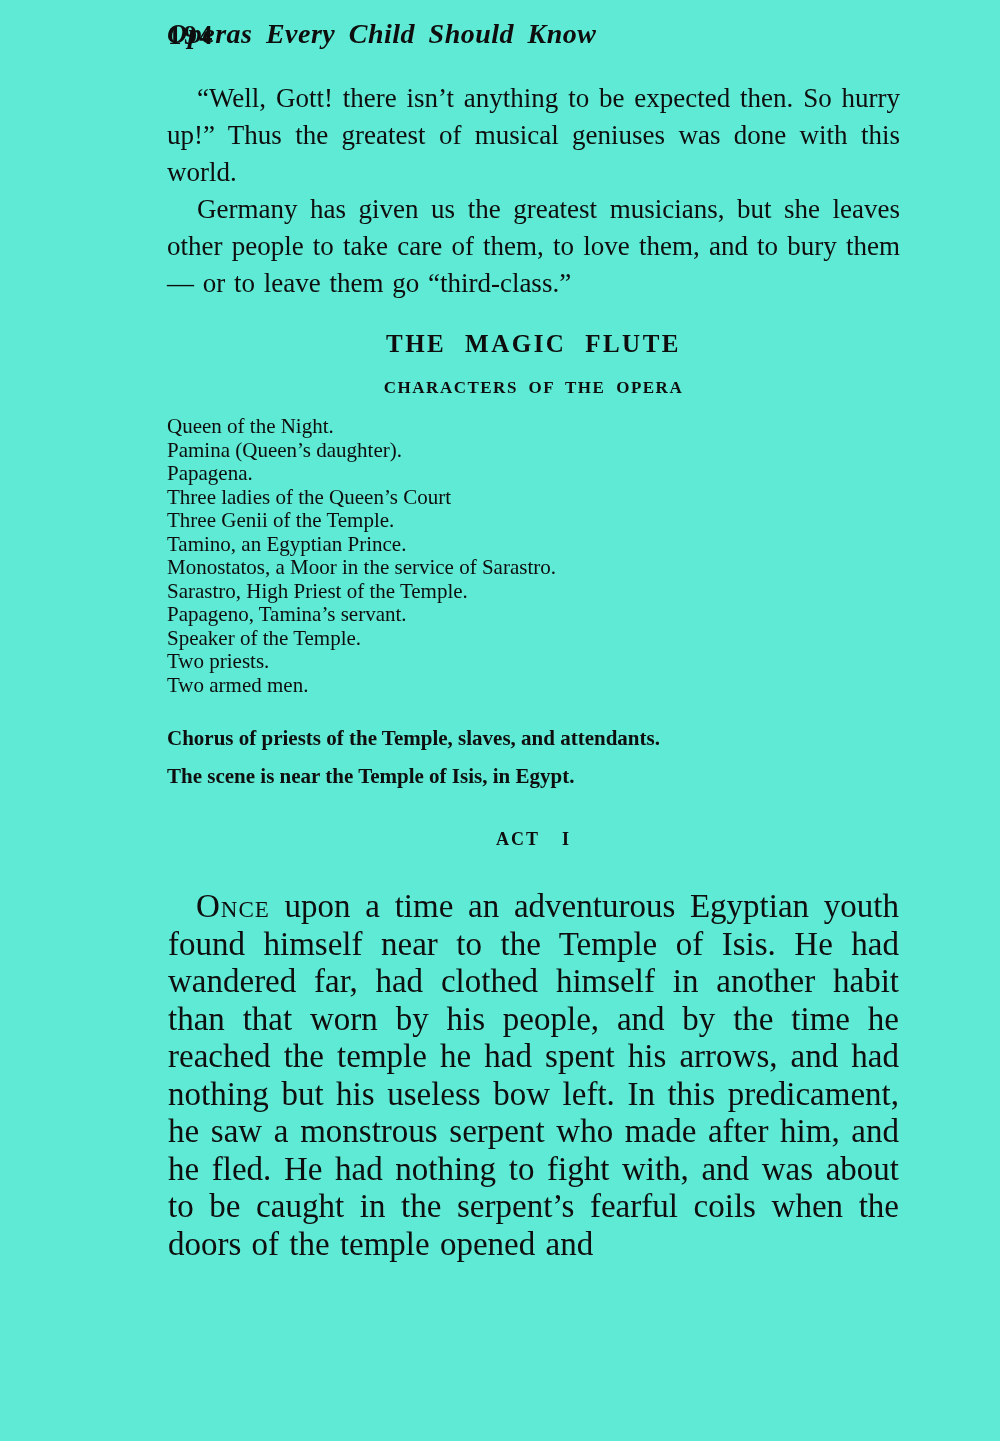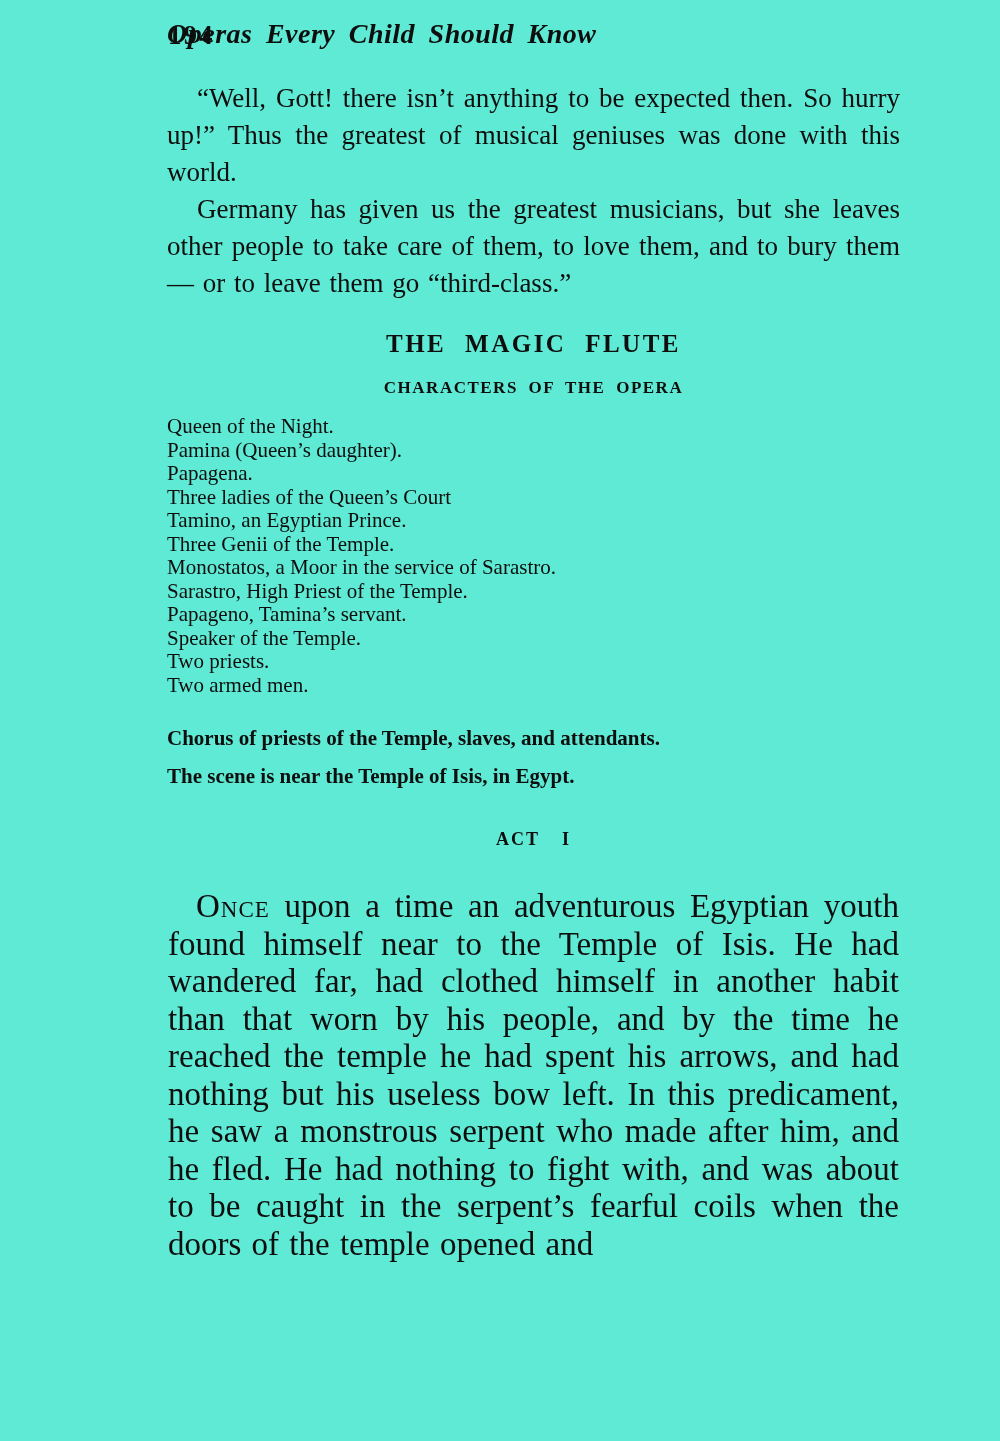--- a/index.html
+++ b/index.html
@@ -131,22 +131,22 @@
     </section>
 
     <h2 class="opera-title">THE MAGIC FLUTE</h2>
     <h3 class="cast-heading">CHARACTERS OF THE OPERA</h3>
 
     <ul class="cast-list">
       <li>Queen of the Night.</li>
       <li>Pamina (Queen’s daughter).</li>
       <li>Papagena.</li>
       <li>Three ladies of the Queen’s Court</li>
+      <li>Three Genii of the Temple.</li>
       <li>Tamino, an Egyptian Prince.</li>
-      <li>Three Genii of the Temple.</li>
       <li>Monostatos, a Moor in the service of Sarastro.</li>
       <li>Sarastro, High Priest of the Temple.</li>
       <li>Papageno, Tamina’s servant.</li>
       <li>Speaker of the Temple.</li>
       <li>Two priests.</li>
       <li>Two armed men.</li>
     </ul>
 
     <section class="notes">
       <p class="note">Chorus of priests of the Temple, slaves, and attendants.</p>

